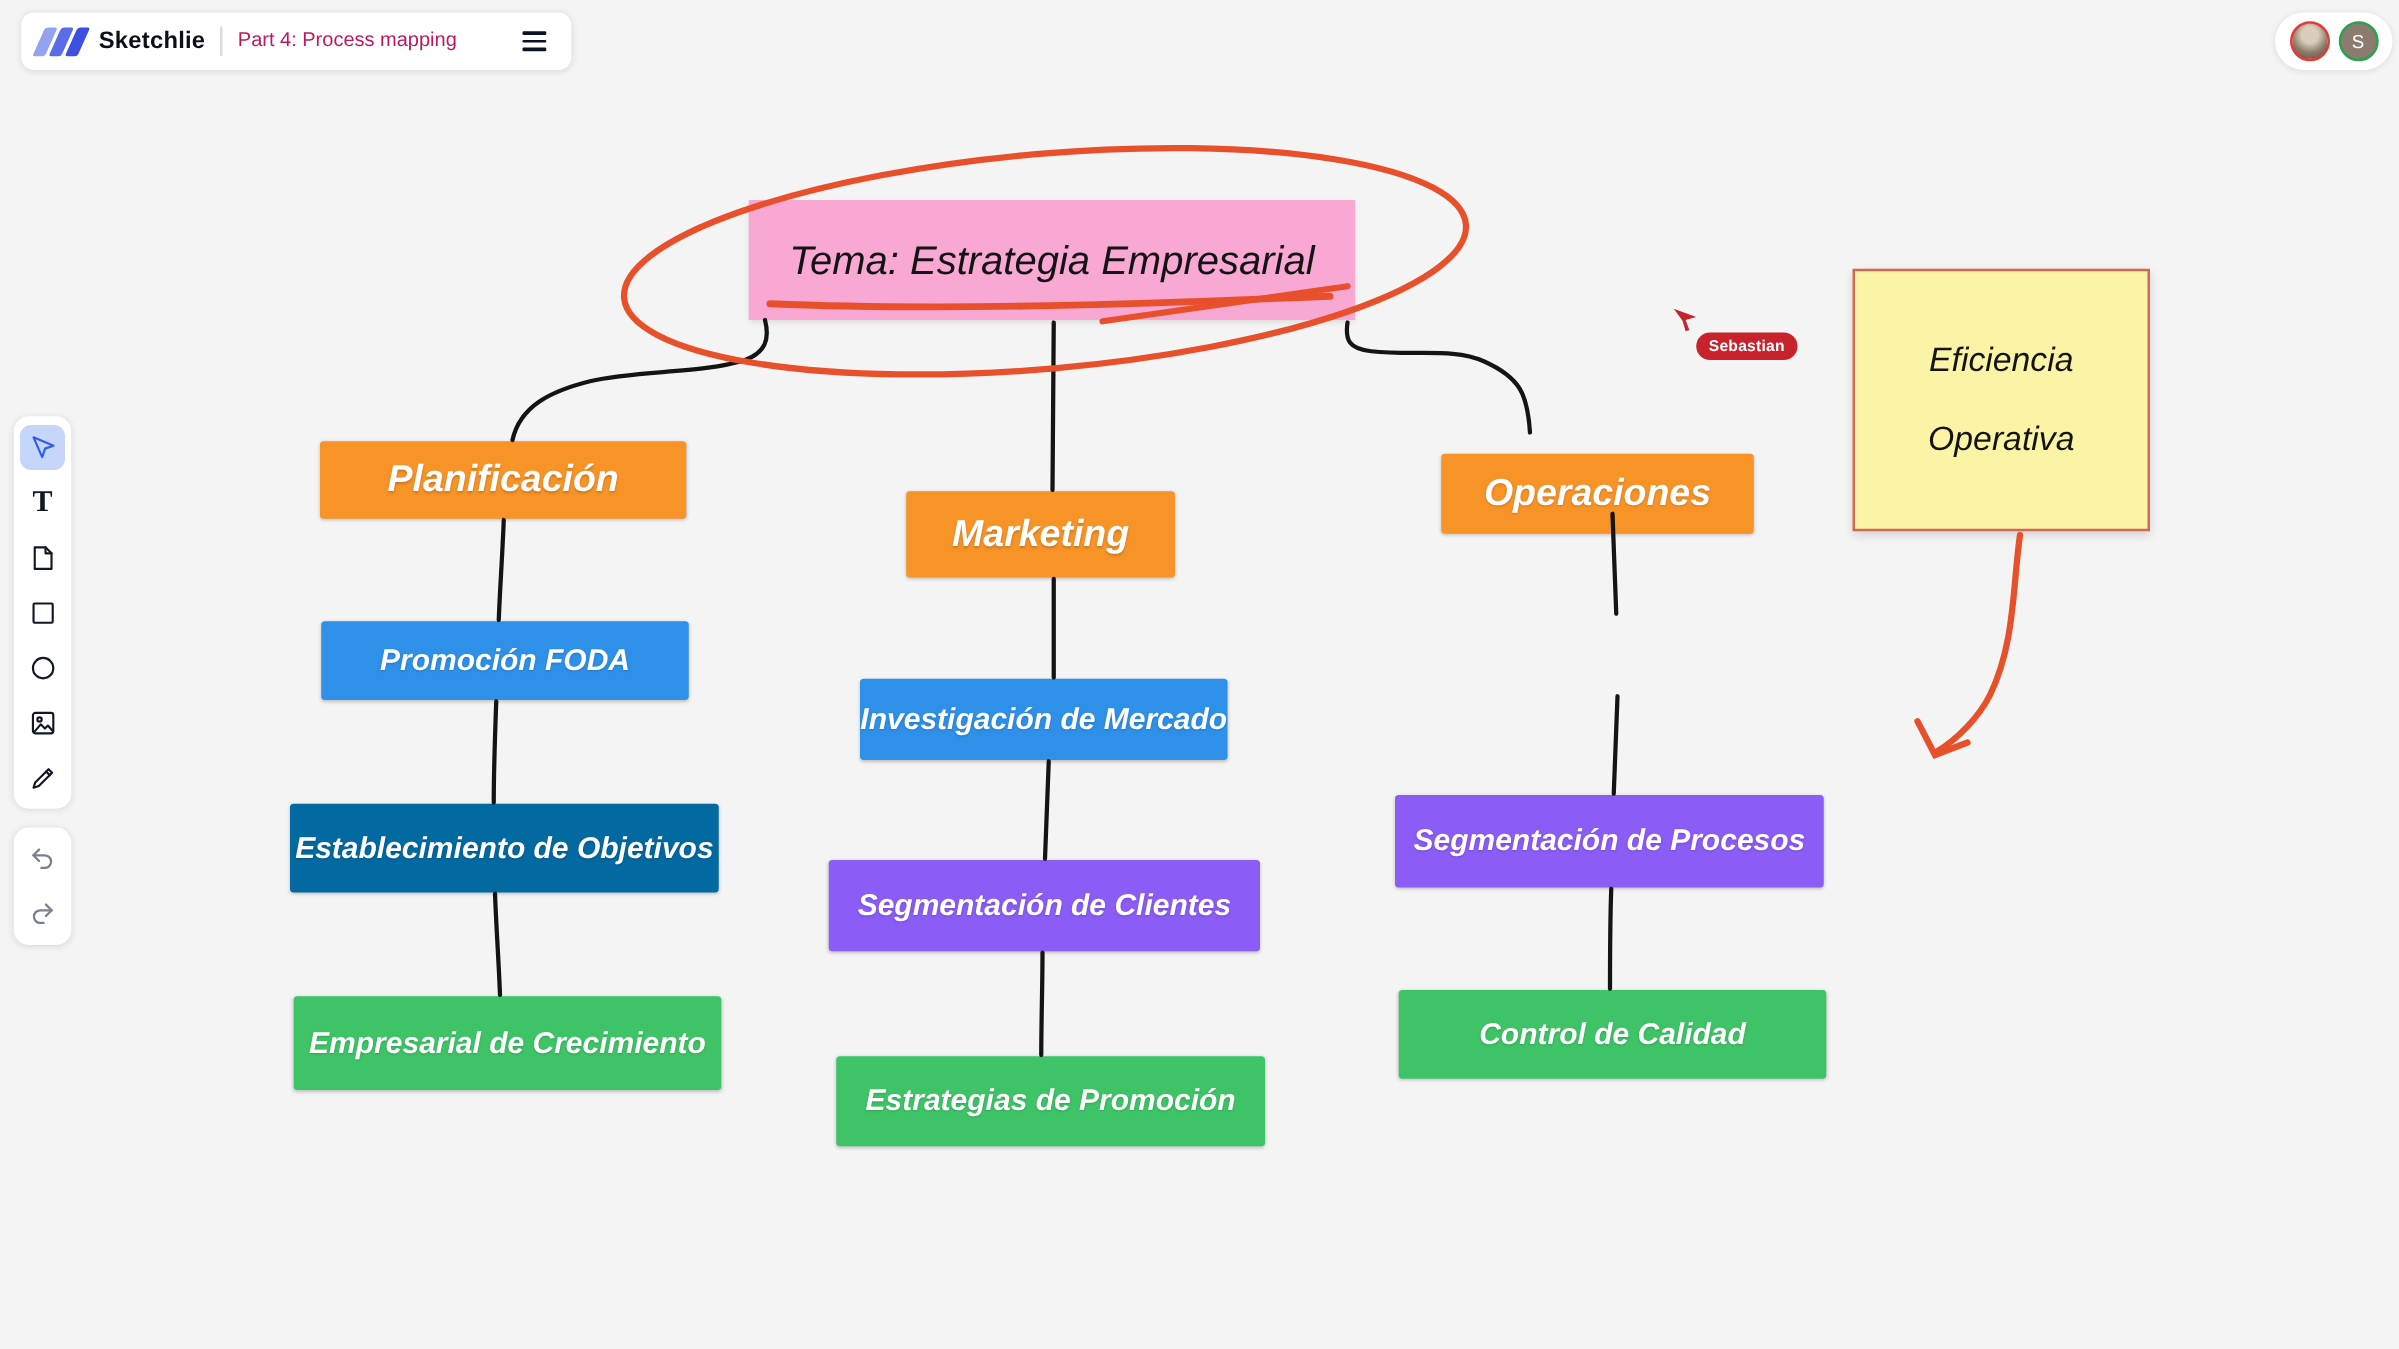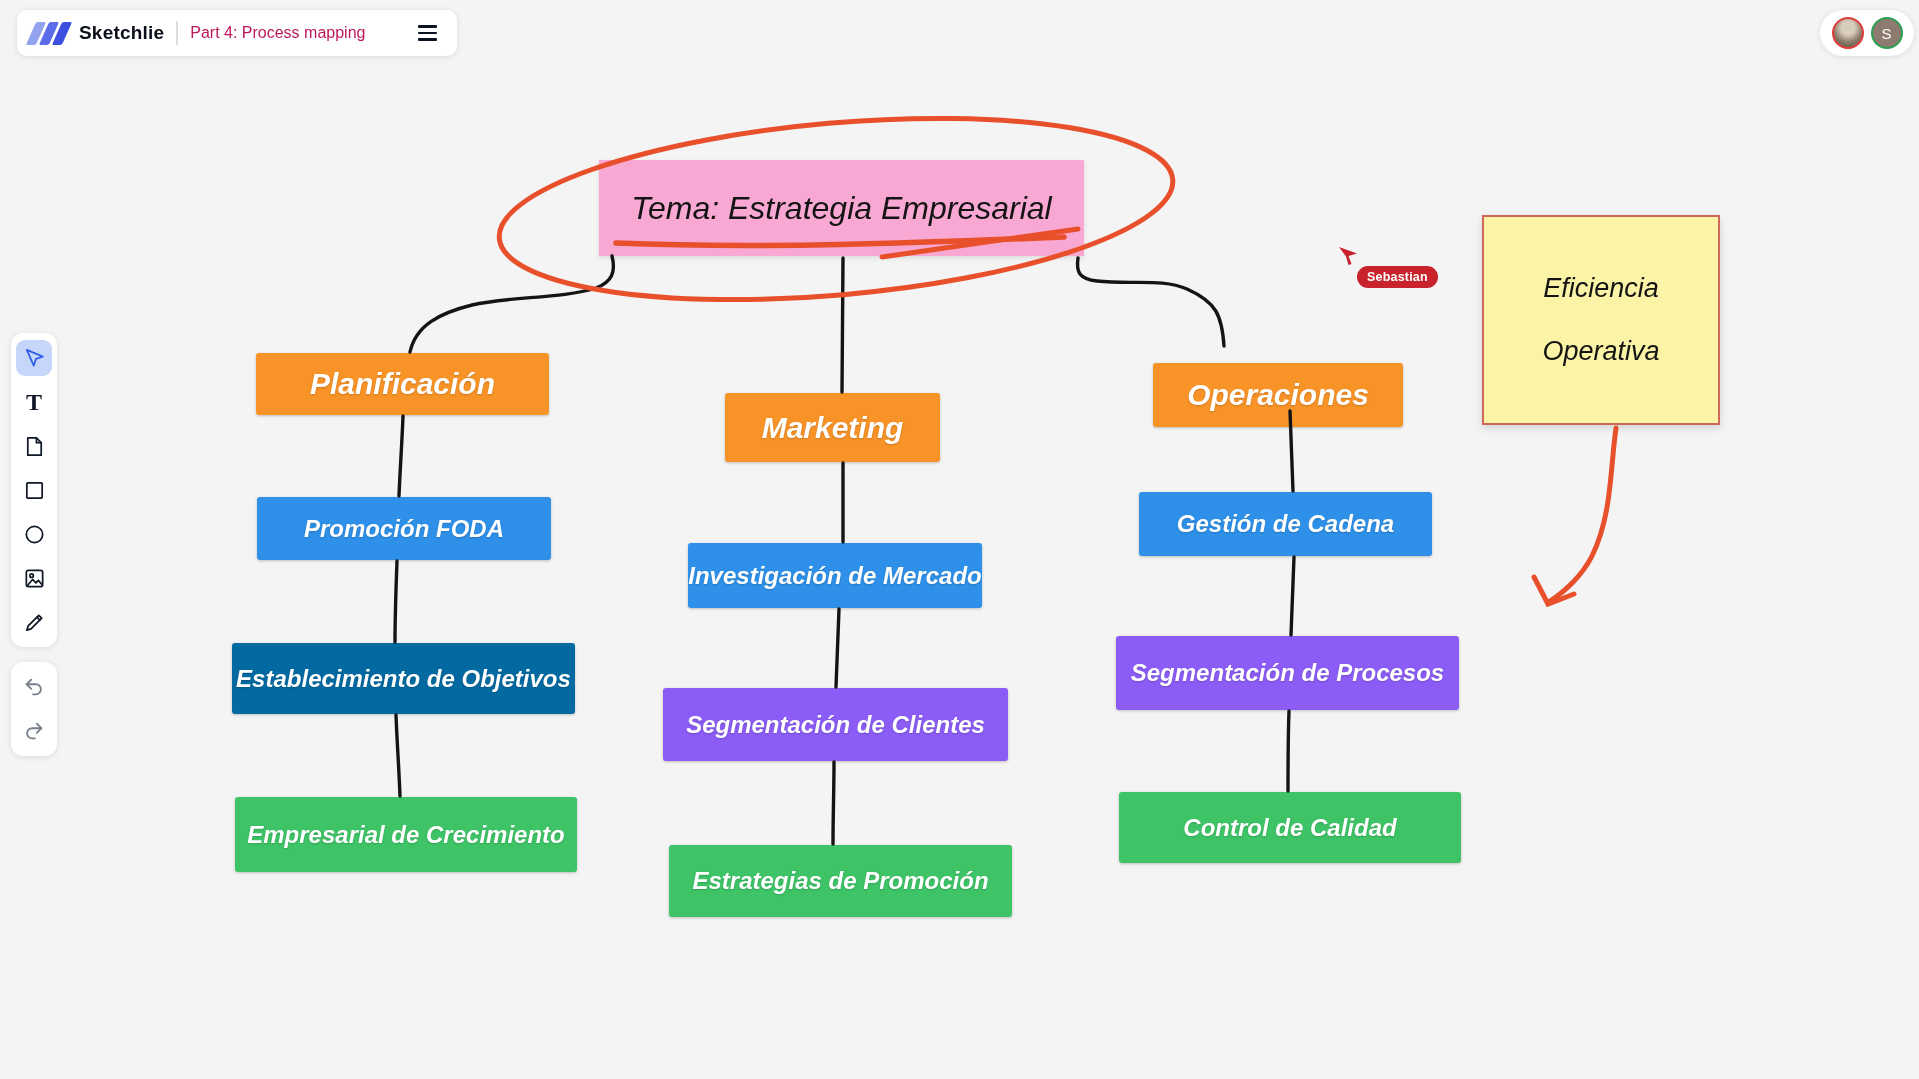--- a/index.html
+++ b/index.html
@@ -167,21 +167,20 @@
   <div class="node child" style="left: 257px; top: 497px; width: 294px; height: 63px; background: rgb(46, 144, 232);">Promoción FODA</div>
   <div class="node child" style="left: 232px; top: 643px; width: 343px; height: 71px; background: #0369a1;">Establecimiento de Objetivos</div>
   <div class="node child" style="left: 235px; top: 797px; width: 342px; height: 75px; background: rgb(62, 196, 103);">Empresarial de Crecimiento</div>
 
   <div class="node root" style="left: 725px; top: 393px; width: 215px; height: 69px; background: rgb(247, 147, 39);">Marketing</div>
   <div class="node child" style="left: 688px; top: 543px; width: 294px; height: 65px; background: rgb(46, 144, 232);">Investigación de Mercado</div>
   <div class="node child" style="left: 663px; top: 688px; width: 345px; height: 73px; background: rgb(139, 92, 246);">Segmentación de Clientes</div>
   <div class="node child" style="left: 669px; top: 845px; width: 343px; height: 72px; background: rgb(62, 196, 103);">Estrategias de Promoción</div>
 
   <div class="node root" style="left: 1153px; top: 346px; width: 250px; height: 64px; background: rgb(247, 147, 39); margin-top: 17px;">Operaciones</div>
-  <div class="node child" style="left: 1139px; top: 492px; width: 293px; height: 64px; background: rgb(46, 144, 232);">Gestión de Cadena</div>
   <div class="node child" style="left: 1116px; top: 636px; width: 343px; height: 74px; background: rgb(139, 92, 246);">Segmentación de Procesos</div>
   <div class="node child" style="left: 1119px; top: 792px; width: 342px; height: 71px; background: rgb(62, 196, 103);">Control de Calidad</div>
 
   <svg class="overlay" width="1919" height="1079" viewBox="0 0 1919 1079">
     <g stroke="#141414" stroke-width="3.4" fill="none" stroke-linecap="round">
       <path d="M612,256 C616,272 612,282 596,288 C562,299 510,296 472,305 C440,313 416,325 410,352"></path>
       <path d="M843,258 C843,300 842,350 842,392"></path>
       <path d="M1078,258 C1076,272 1079,279 1097,281 C1132,285 1162,278 1187,289 C1216,302 1222,315 1224,346"></path>
       <path d="M403,416 C402,443 400,470 399,496"></path>
       <path d="M397,561 C396,588 395,615 395,642"></path>

